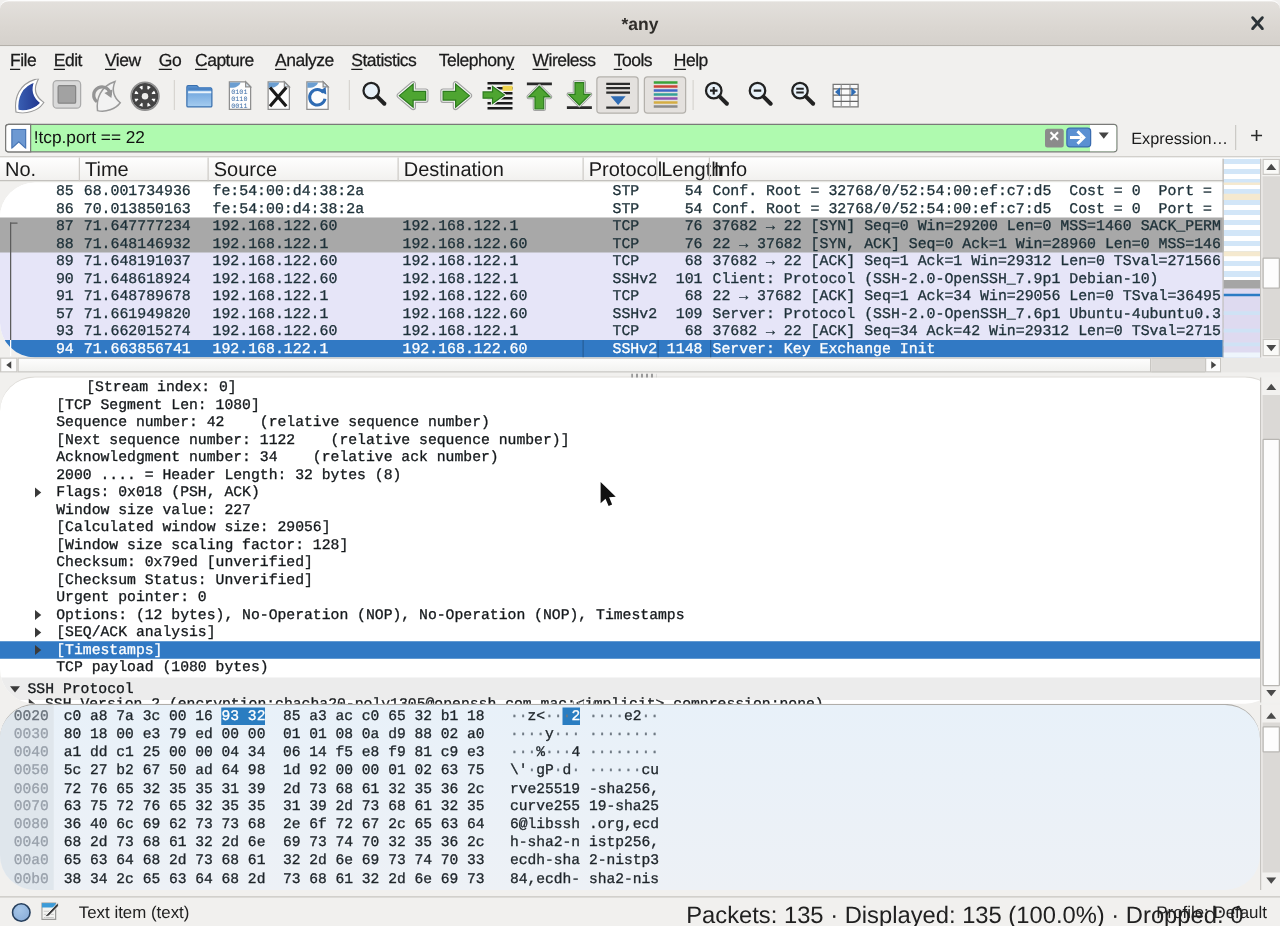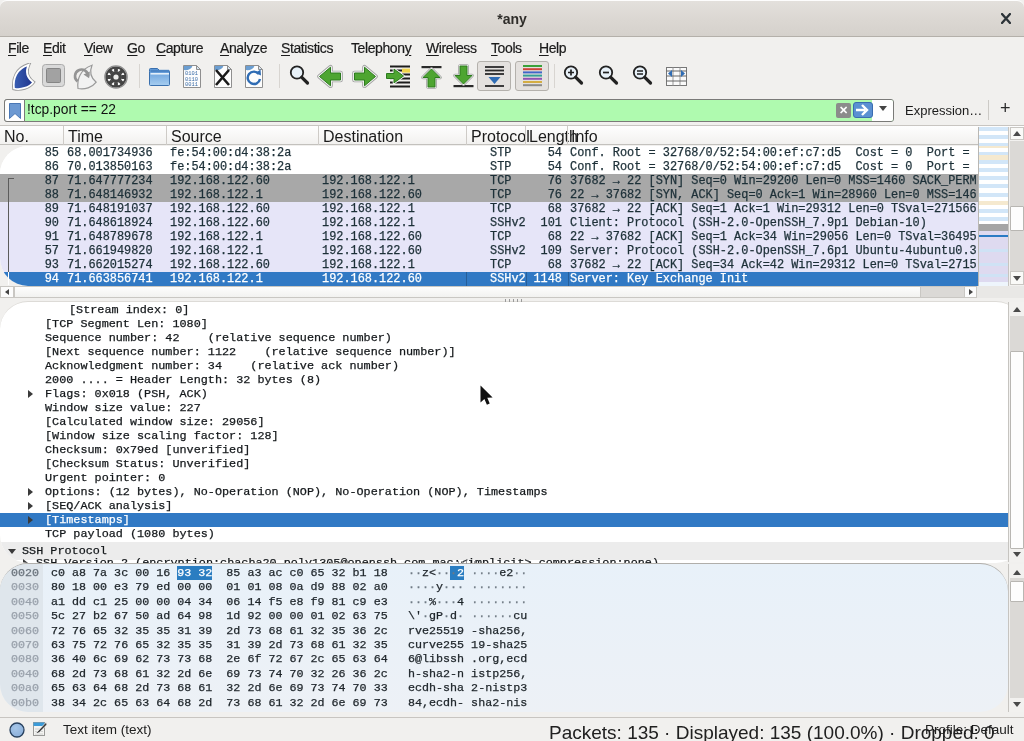--- a/index.html
+++ b/index.html
@@ -377,21 +377,21 @@
   <div id="hexpane" class="abs mono">
       <div class="abs" style="left:0;top:0;width:43px;height:149px;background:#dfe6ec"></div>
       <div id="hexrows" class="abs" style="left:0;top:0;width:1008px;height:149px">
         <div class="hrow" style="top:2.0px"><span class="hoff" style="color:#6a737c">0020</span><span class="hhex">c0 a8 7a 3c 00 16 <span class="hl">93 32</span>  85 a3 ac c0 65 32 b1 18</span><span class="hasc"><span class="dot">·</span><span class="dot">·</span>z&lt;<span class="dot">·</span><span class="dot">·</span><span class="hl"><span class="dot">·</span>2</span> <span class="dot">·</span><span class="dot">·</span><span class="dot">·</span><span class="dot">·</span>e2<span class="dot">·</span><span class="dot">·</span></span></div>
         <div class="hrow" style="top:16.4px"><span class="hoff">0030</span><span class="hhex">80 18 00 e3 79 ed 00 00  01 01 08 0a d9 88 02 a0</span><span class="hasc"><span class="dot">·</span><span class="dot">·</span><span class="dot">·</span><span class="dot">·</span>y<span class="dot">·</span><span class="dot">·</span><span class="dot">·</span> <span class="dot">·</span><span class="dot">·</span><span class="dot">·</span><span class="dot">·</span><span class="dot">·</span><span class="dot">·</span><span class="dot">·</span><span class="dot">·</span></span></div>
         <div class="hrow" style="top:30.8px"><span class="hoff">0040</span><span class="hhex">a1 dd c1 25 00 00 04 34  06 14 f5 e8 f9 81 c9 e3</span><span class="hasc"><span class="dot">·</span><span class="dot">·</span><span class="dot">·</span>%<span class="dot">·</span><span class="dot">·</span><span class="dot">·</span>4 <span class="dot">·</span><span class="dot">·</span><span class="dot">·</span><span class="dot">·</span><span class="dot">·</span><span class="dot">·</span><span class="dot">·</span><span class="dot">·</span></span></div>
         <div class="hrow" style="top:45.2px"><span class="hoff">0050</span><span class="hhex">5c 27 b2 67 50 ad 64 98  1d 92 00 00 01 02 63 75</span><span class="hasc">\'<span class="dot">·</span>gP<span class="dot">·</span>d<span class="dot">·</span> <span class="dot">·</span><span class="dot">·</span><span class="dot">·</span><span class="dot">·</span><span class="dot">·</span><span class="dot">·</span>cu</span></div>
         <div class="hrow" style="top:59.6px"><span class="hoff">0060</span><span class="hhex">72 76 65 32 35 35 31 39  2d 73 68 61 32 35 36 2c</span><span class="hasc">rve25519 -sha256,</span></div>
         <div class="hrow" style="top:74.0px"><span class="hoff">0070</span><span class="hhex">63 75 72 76 65 32 35 35  31 39 2d 73 68 61 32 35</span><span class="hasc">curve255 19-sha25</span></div>
         <div class="hrow" style="top:88.4px"><span class="hoff">0080</span><span class="hhex">36 40 6c 69 62 73 73 68  2e 6f 72 67 2c 65 63 64</span><span class="hasc">6@libssh .org,ecd</span></div>
-        <div class="hrow" style="top:102.8px"><span class="hoff">0040</span><span class="hhex">68 2d 73 68 61 32 2d 6e  69 73 74 70 32 26 36 2c</span><span class="hasc">h-sha2-n istp256,</span></div>
+        <div class="hrow" style="top:102.8px"><span class="hoff">0040</span><span class="hhex">68 2d 73 68 61 32 2d 6e  69 73 74 70 32 35 36 2c</span><span class="hasc">h-sha2-n istp256,</span></div>
         <div class="hrow" style="top:117.2px"><span class="hoff">00a0</span><span class="hhex">65 63 64 68 2d 73 68 61  32 2d 6e 69 73 74 70 33</span><span class="hasc">ecdh-sha 2-nistp3</span></div>
         <div class="hrow" style="top:131.6px"><span class="hoff">00b0</span><span class="hhex">38 34 2c 65 63 64 68 2d  73 68 61 32 2d 6e 69 73</span><span class="hasc">84,ecdh- sha2-nis</span></div>
       </div>
     </div>
 
   <div id="statusbar" class="abs">
     <svg class="abs" style="left:9px;top:4px" width="16" height="16" viewBox="0 0 16 16">
         <defs>
           <radialGradient id="led" cx="0.4" cy="0.35" r="0.8">
             <stop offset="0" stop-color="#a6c6e8"></stop>

